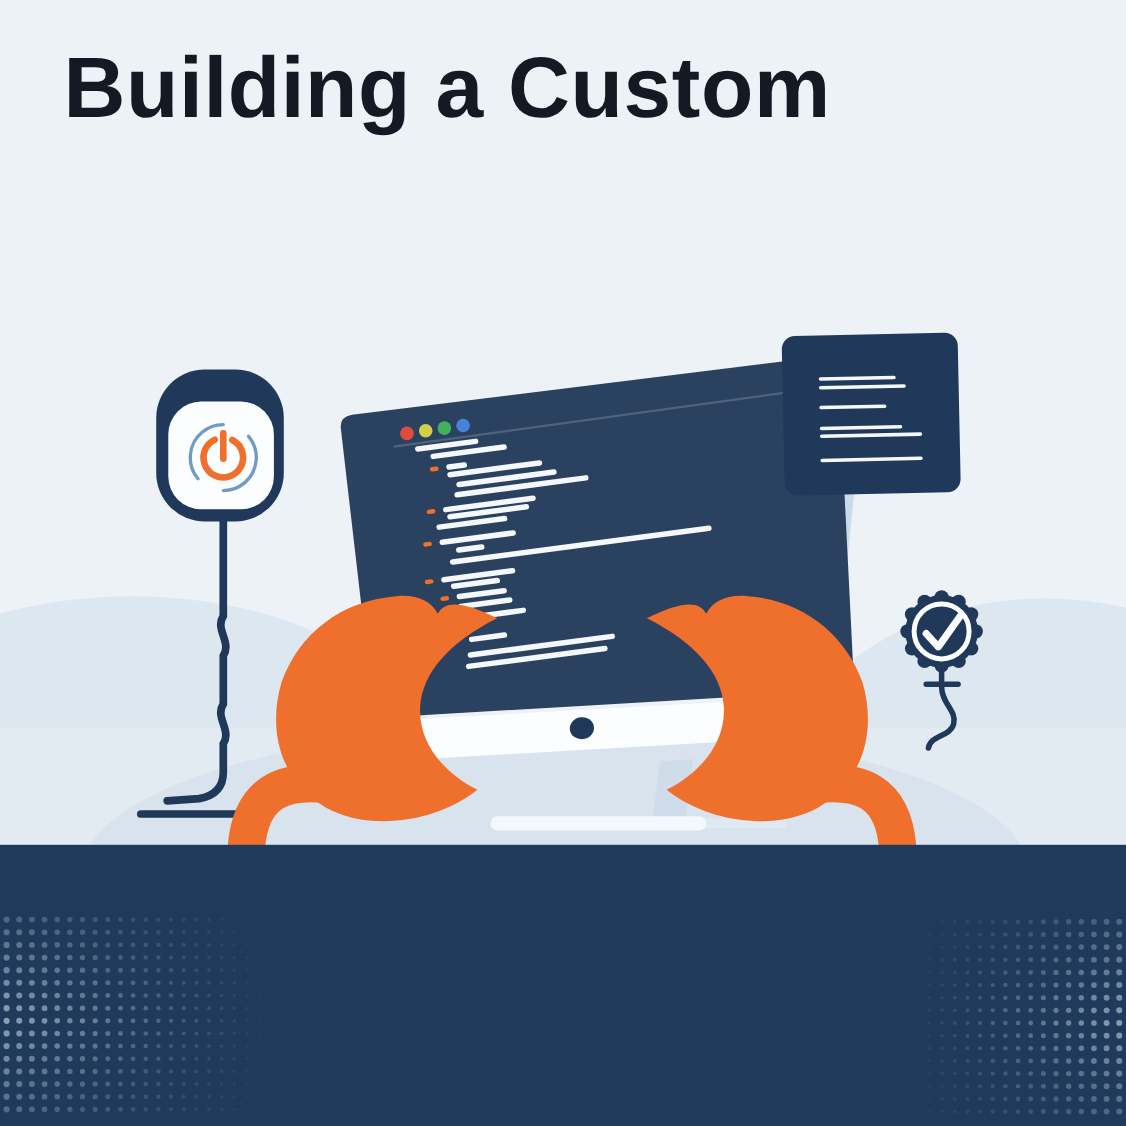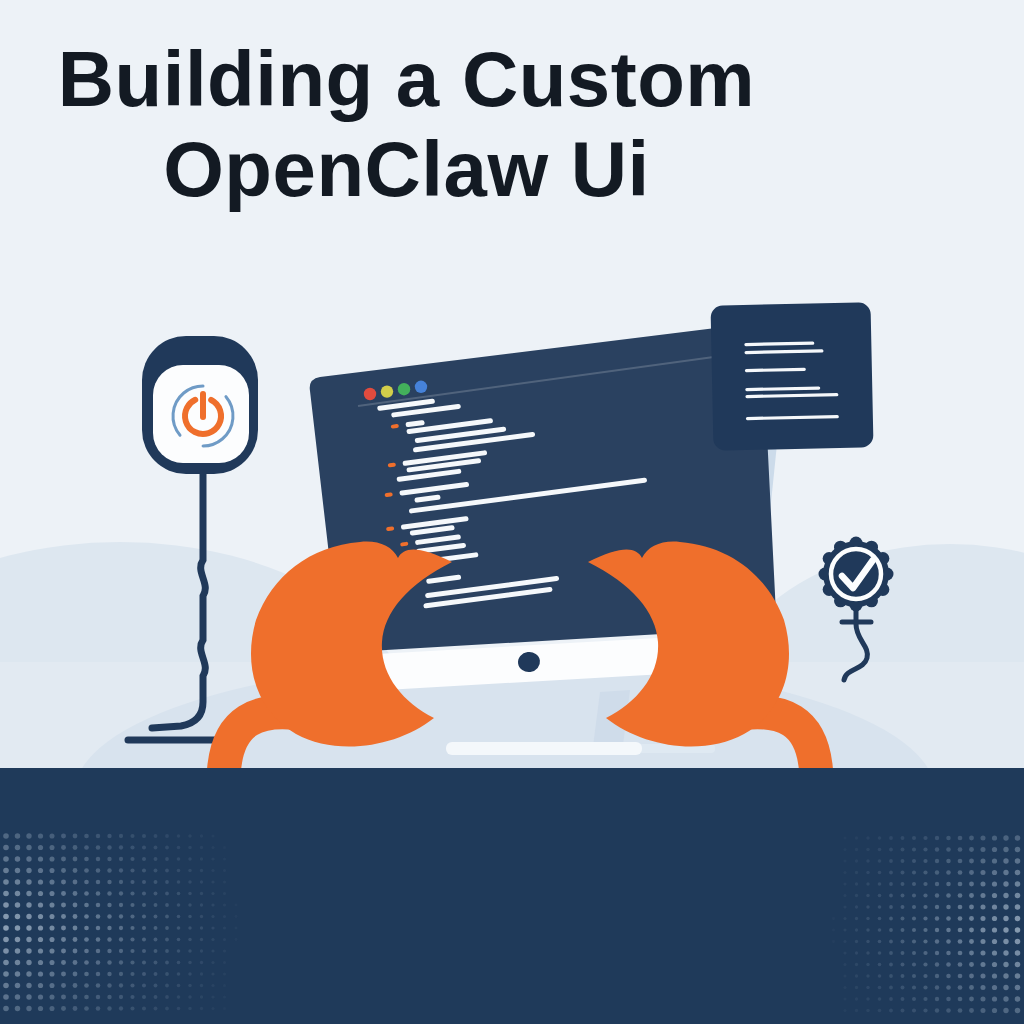--- a/index.html
+++ b/index.html
@@ -717,16 +717,15 @@
         <circle cx="1017.5" cy="976" r="2.7549504950495045" fill="var(--c-dot)" opacity="0.55"></circle>
         <circle cx="1017.5" cy="987.5" r="2.7549504950495045" fill="var(--c-dot)" opacity="0.49"></circle>
         <circle cx="1017.5" cy="999" r="2.7549504950495045" fill="var(--c-dot)" opacity="0.44"></circle>
         <circle cx="1017.5" cy="1010.5" r="2.7549504950495045" fill="var(--c-dot)" opacity="0.38"></circle>
       </g>
 
   </svg>
 
   <div class="title">
     <div class="line">Building a Custom</div>
-    <div class="line">OpenClaw Ui</div>
   </div>
 
 </div>
 
 </body></html>

